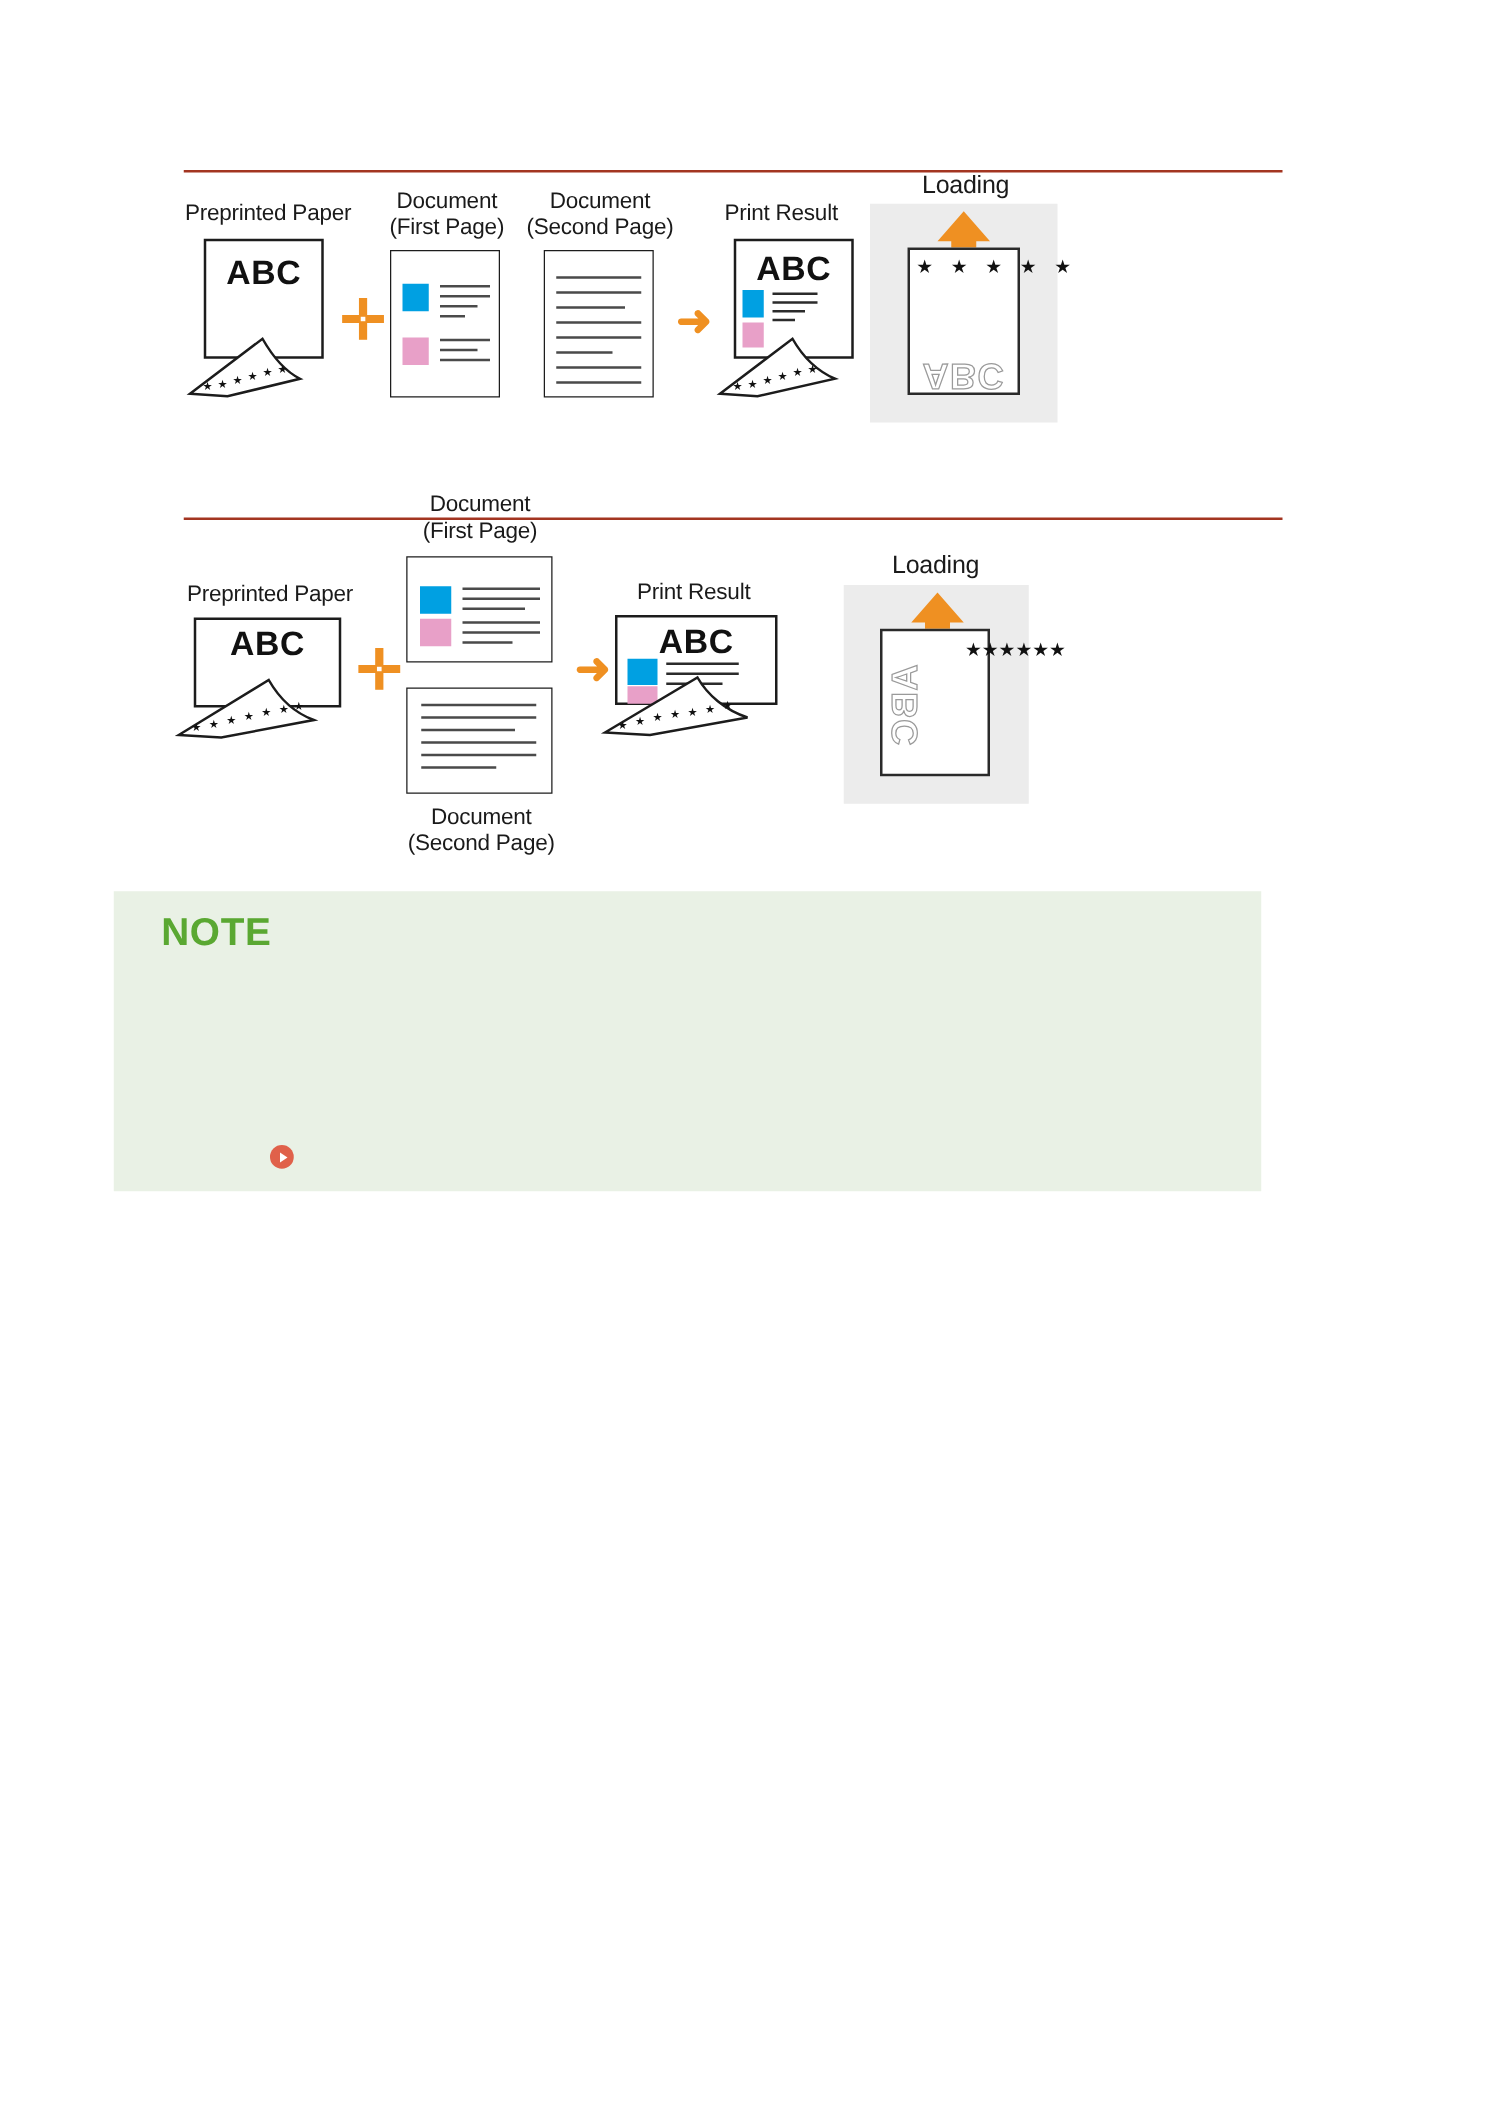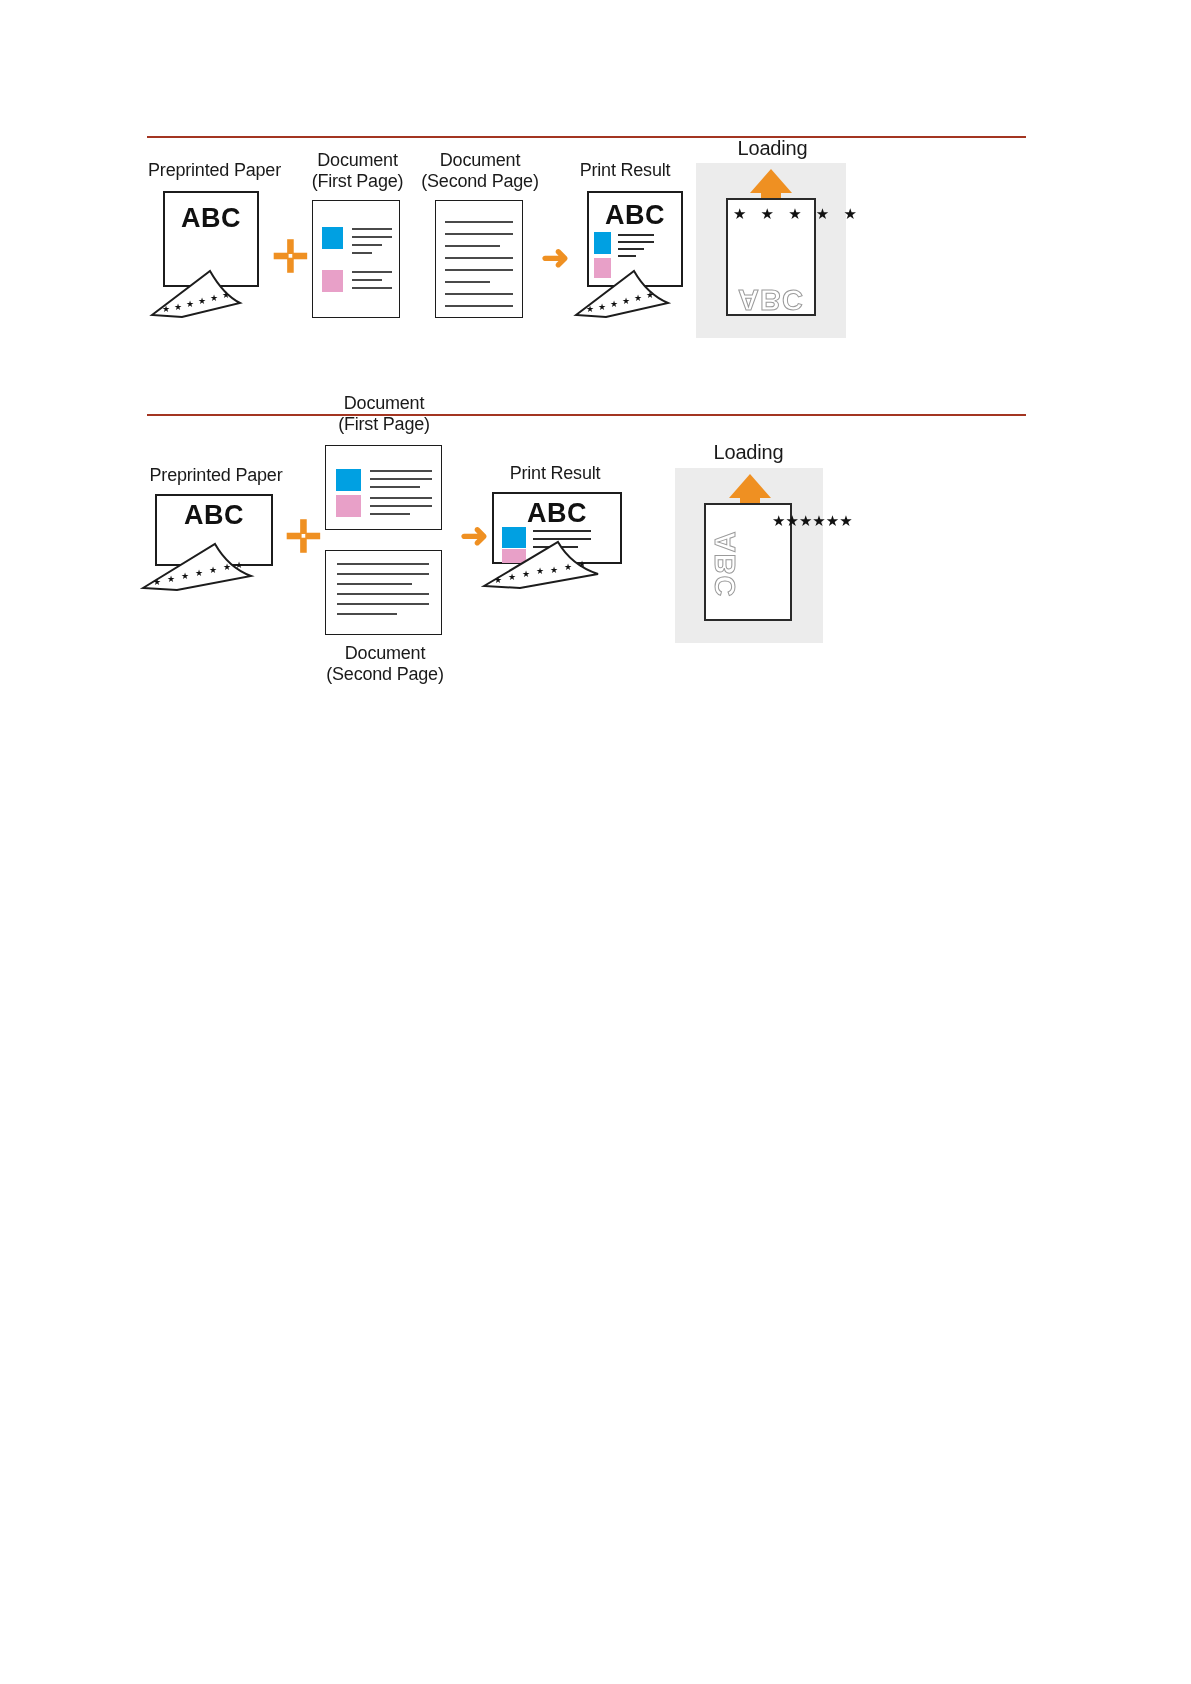--- a/index.html
+++ b/index.html
@@ -344,14 +344,24 @@
   <div class="lo-panel" style="left:675px; top:468px; width:148px; height:175px;"></div>
 
   <svg class="lo-arrow" style="left:727px; top:472px;" width="46" height="58" viewBox="0 0 46 58">
     <path d="M23 2 L44 26 L33 26 L33 56 L13 56 L13 26 L2 26 Z" fill="#ef9022"></path>
   </svg>
 
   <div class="lo-sheet" style="left:704px; top:503px; width:88px; height:118px;"></div>
   <div class="stars vert" style="left:772px; top:512px;">★★★★★★</div>
   <div class="ghost rot" style="left:690px; top:548px; width:70px; text-align:center;">ABC</div>
 
+  <div class="note-box">
+    <div class="note-title">NOTE</div>
+    <div class="note-body"></div>
+    <div class="note-link-row">
+      <span class="link-icon">
+        <span class="tri"></span>
+      </span>
+      <span class="note-link-text"></span>
+    </div>
+  </div>
 
 </div>
 
 </body></html>

